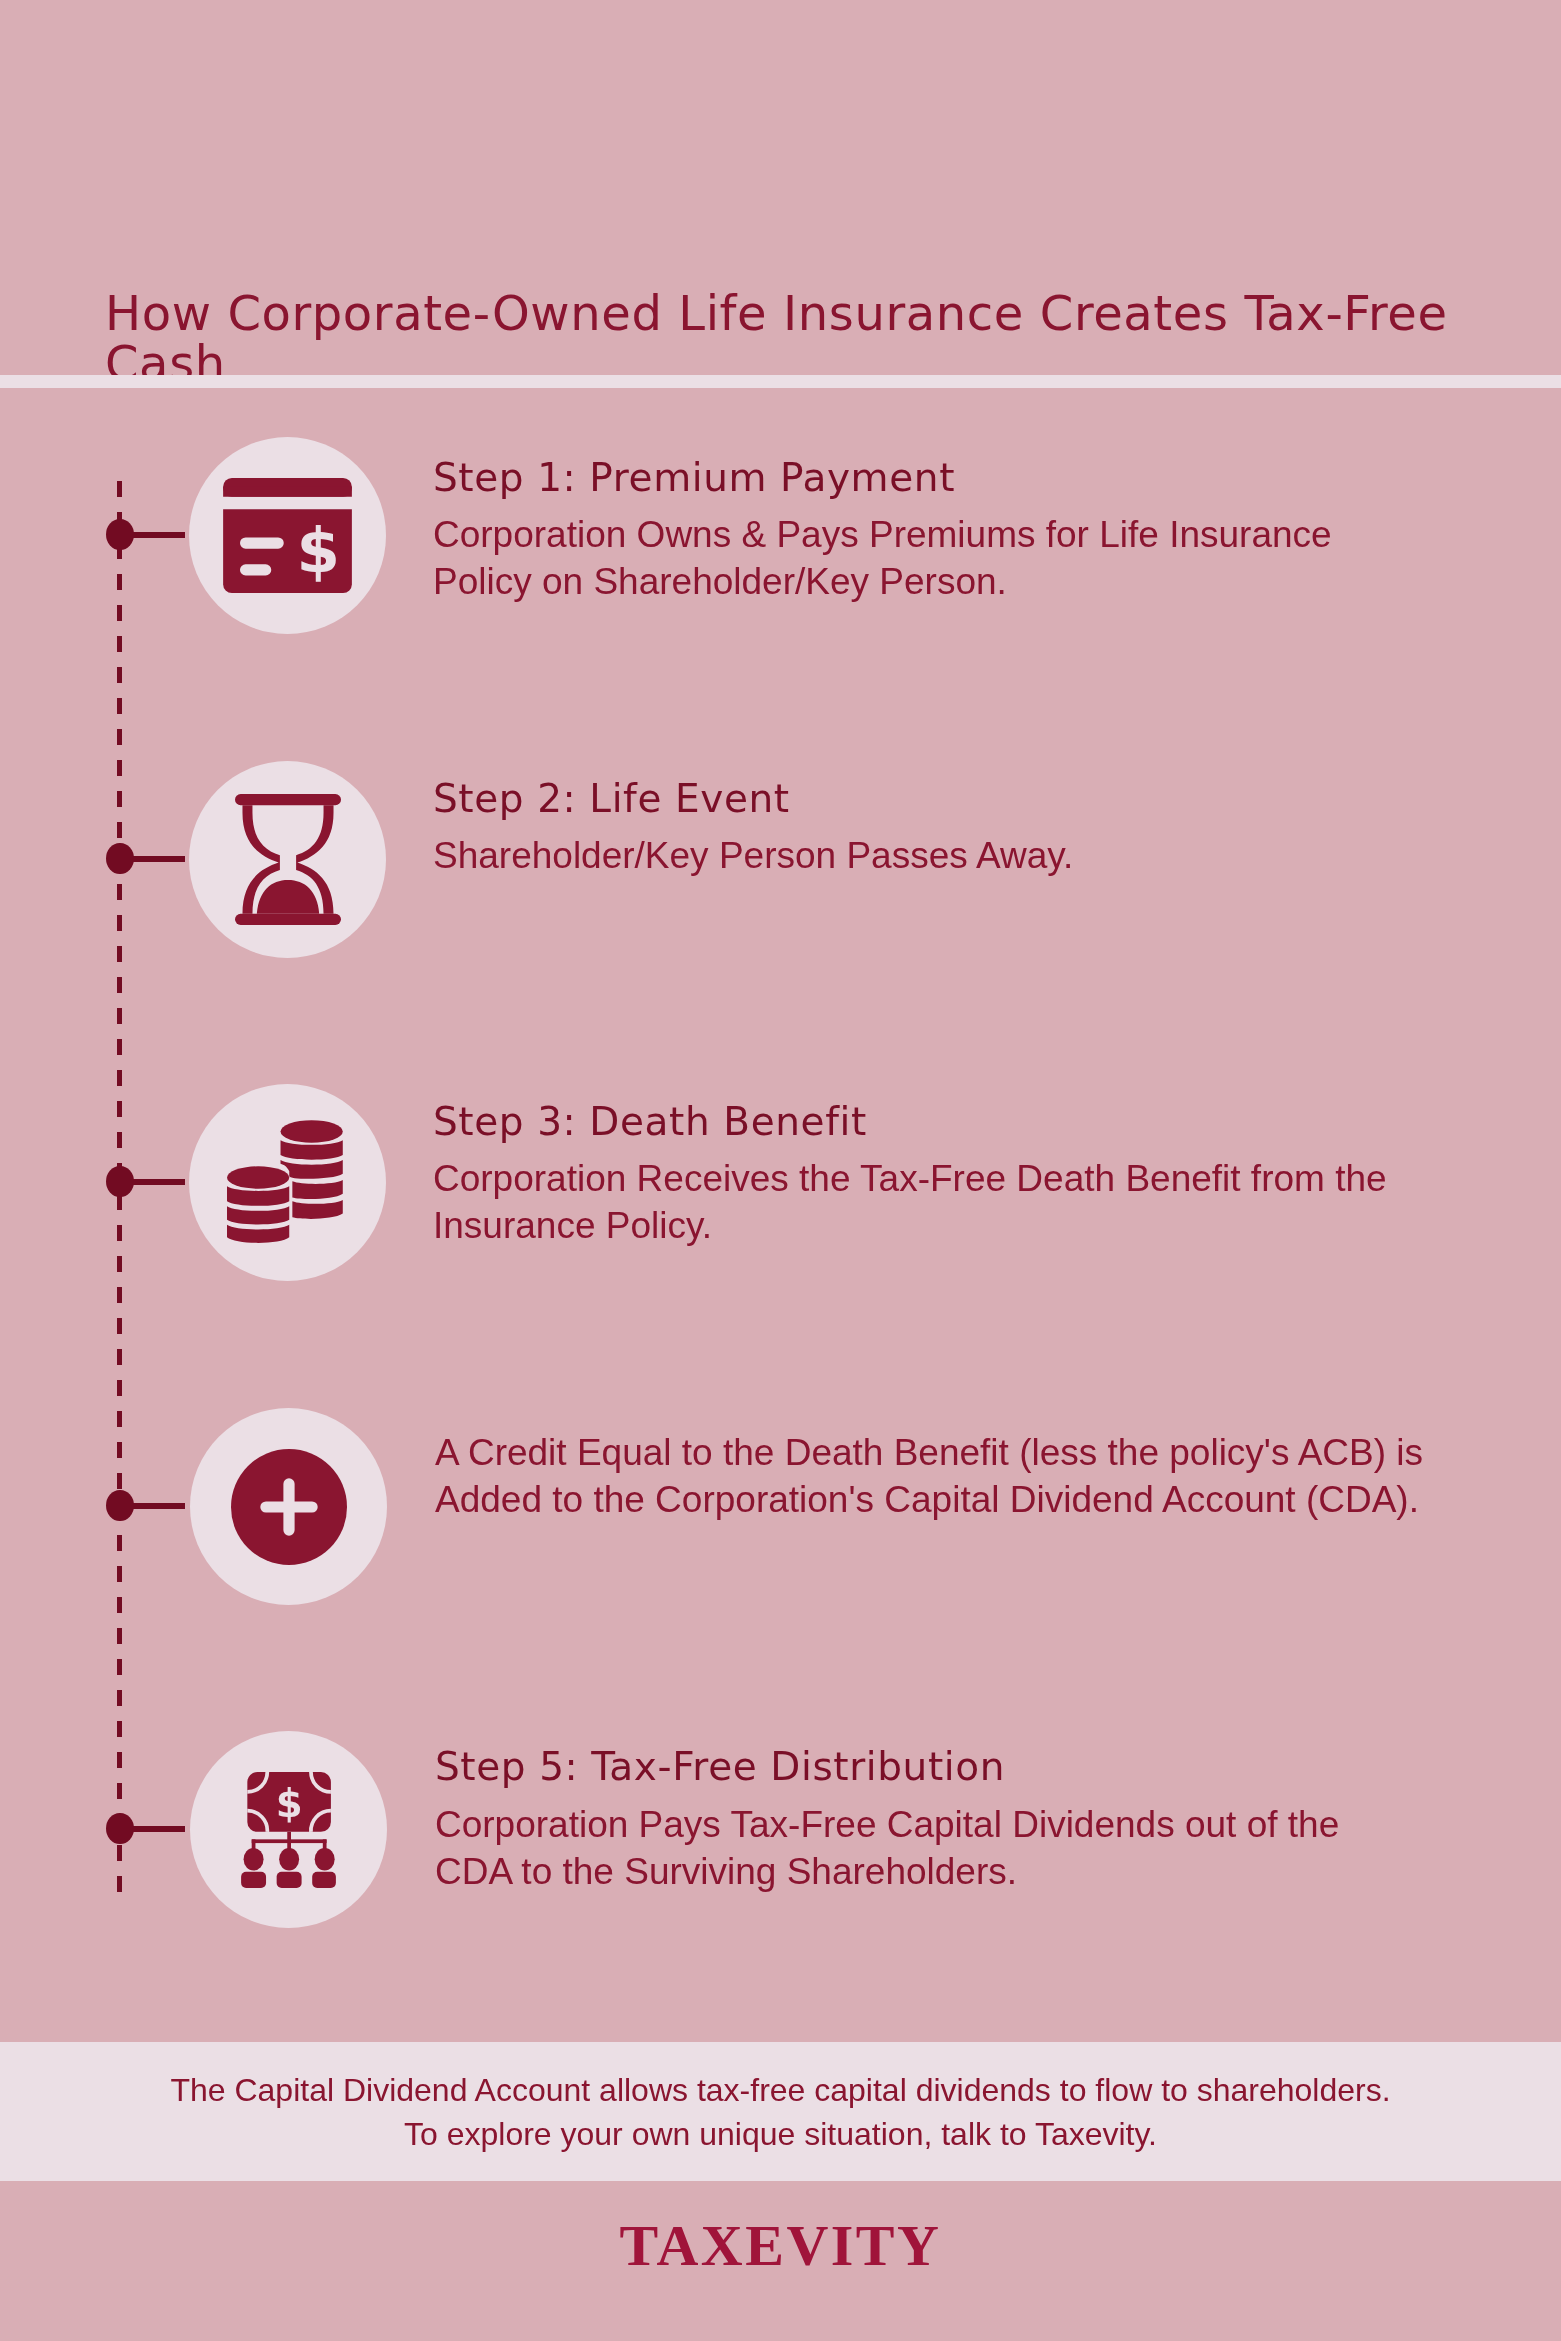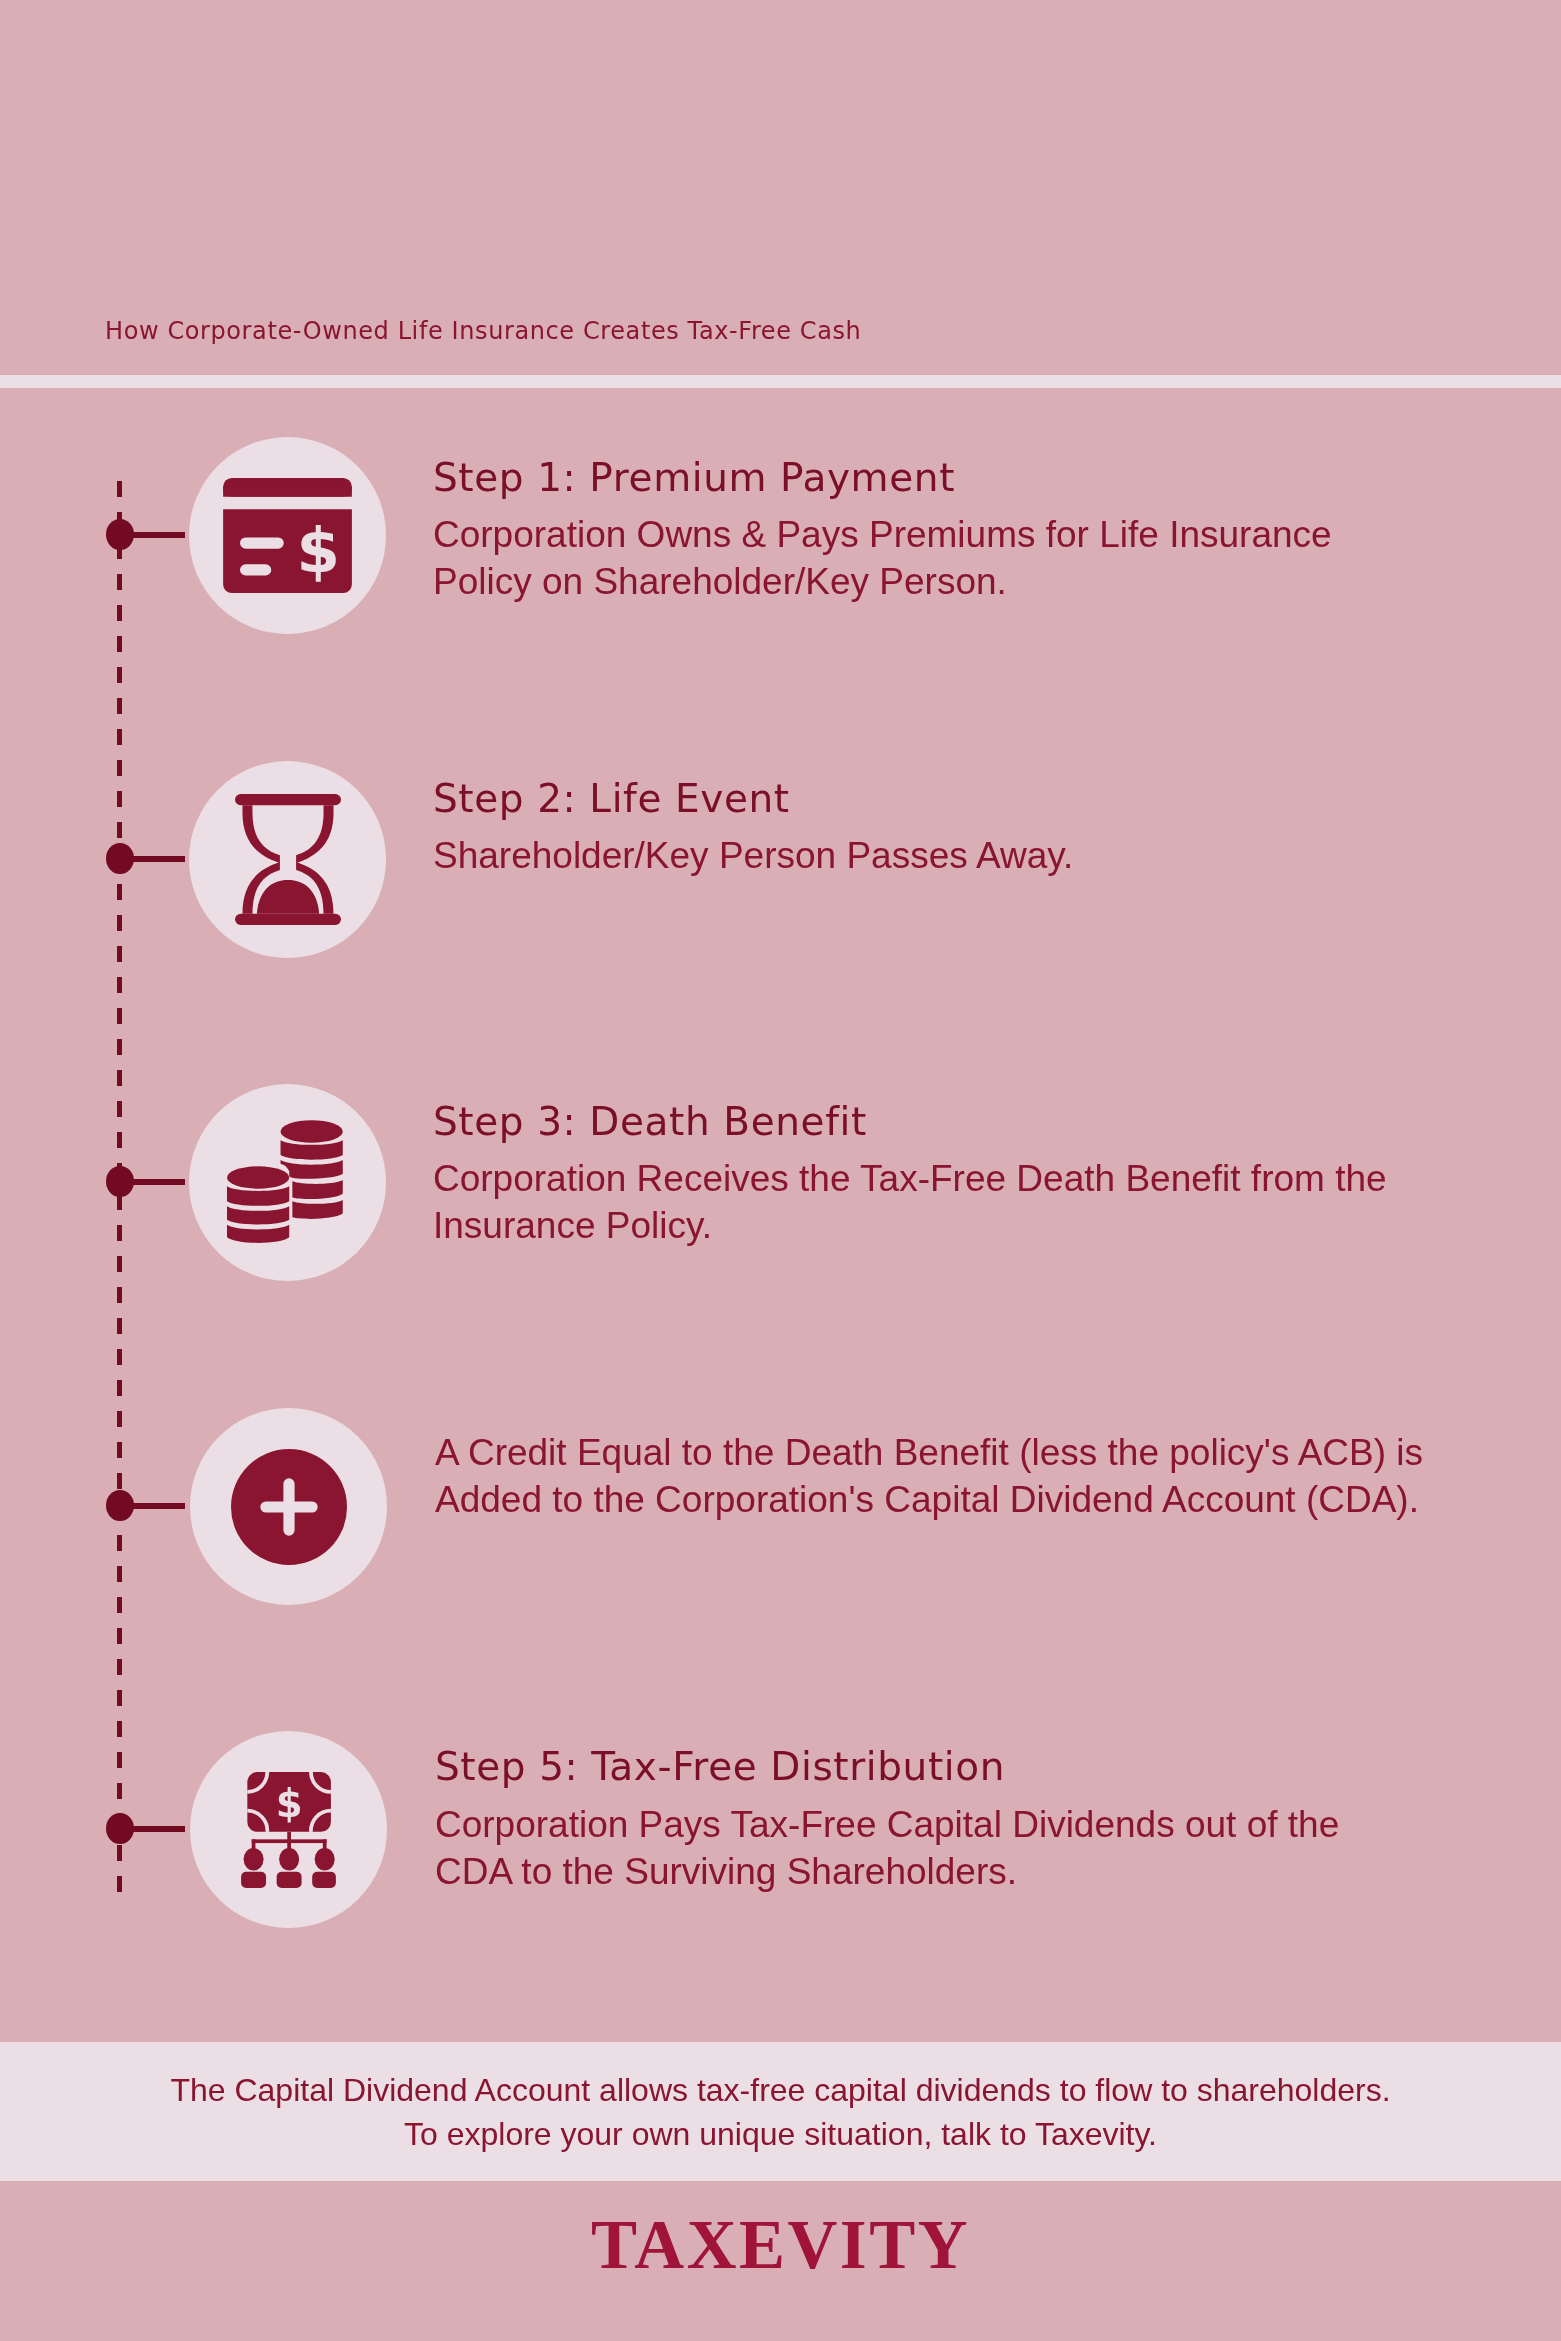--- a/index.html
+++ b/index.html
@@ -16,23 +16,23 @@
       position: absolute; left: 105px; top: 100px;
       font-family: "DejaVu Sans", sans-serif;
       font-weight: bold;
       font-size: 67px;
       line-height: 94px;
       color: #8a1530;
       letter-spacing: 0.6px;
       width: 1187px;
     }
     .subtitle {
-      position: absolute; left: 105px; top: 306px;
+      position: absolute; left: 105px; top: 288px;
       font-family: "DejaVu Sans", sans-serif;
-      font-size: 24px;
+      font-size: 48px;
       line-height: 50px;
       color: #8a1530;
       font-weight: normal;
       letter-spacing: 0.6px;
     }
     .divider-band {
       position: absolute; left: 0; top: 375px; width: 1561px; height: 13px;
       background: #ebdfe5;
     }
     .timeline-line {
@@ -73,21 +73,21 @@
       display: flex; flex-direction: column; align-items: center; justify-content: center;
     }
     .footer-band p {
       font-family: "Liberation Sans", sans-serif;
       font-size: 32px; line-height: 44px;
       color: #8a1530; text-align: center;
     }
     .logo {
       position: absolute; left: 0; top: 2205px; width: 1561px; text-align: center;
       font-family: "Liberation Serif", serif;
-      font-weight: bold; font-size: 69px; line-height: 81px;
+      font-weight: bold; font-size: 58px; line-height: 81px;
       color: #a0143a; letter-spacing: 2.5px;
     }
   </style>
 </head>
 <body>
 
 <div class="header">
   <div class="subtitle">How Corporate-Owned Life Insurance Creates Tax-Free Cash</div>
 </div>
 

